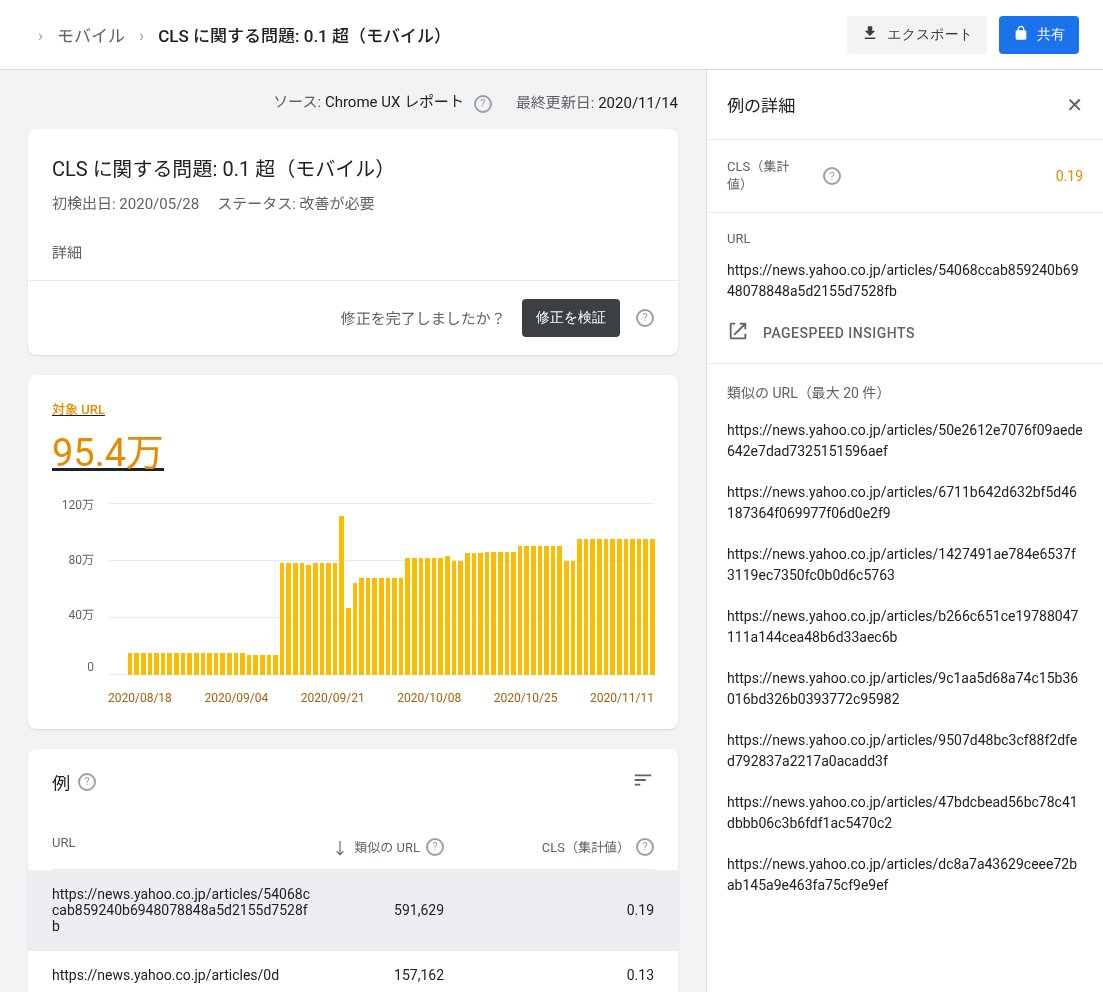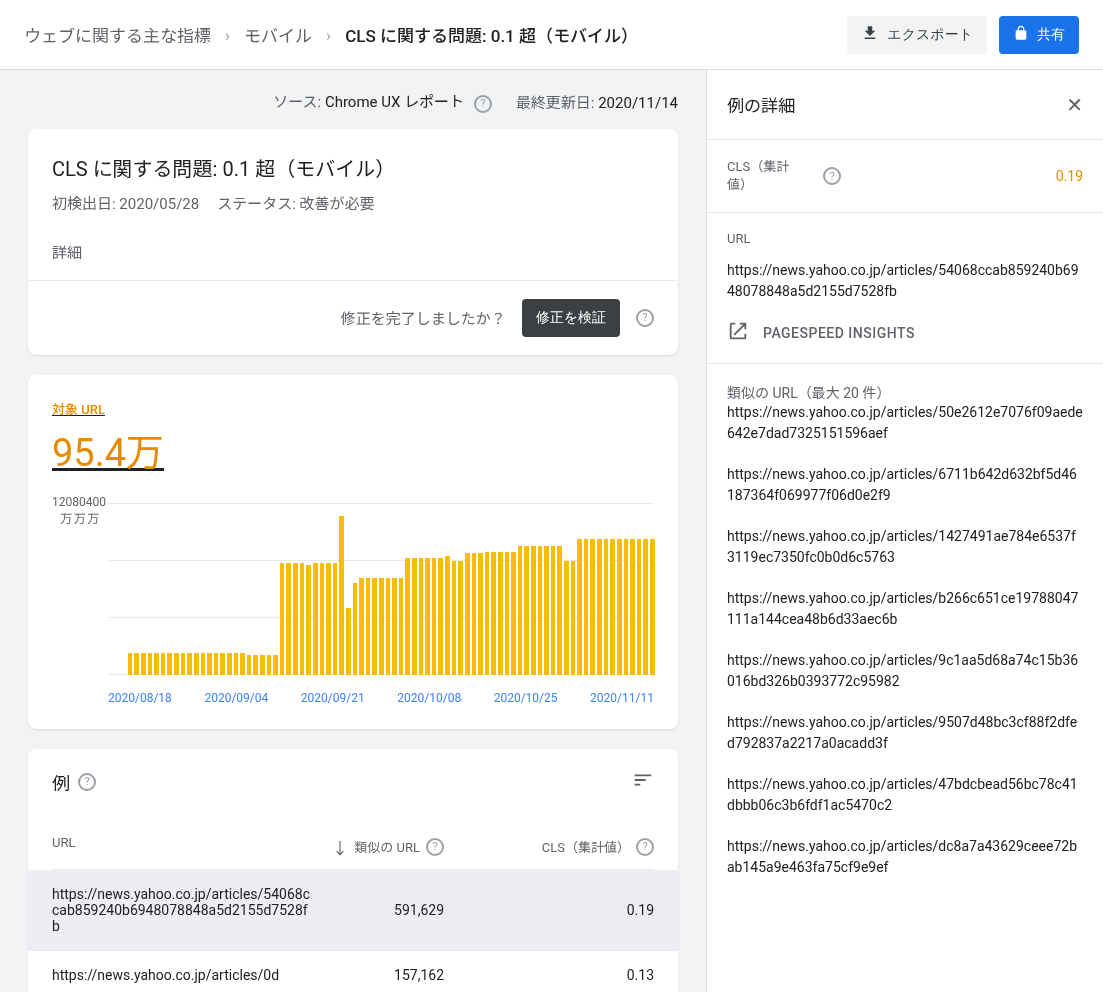--- a/index.html
+++ b/index.html
@@ -30,25 +30,25 @@
   .detail-link { color:#5f6368; font-size:15px; margin-bottom: 18px; display:block; }
   .issue-footer { border-top:1px solid #e8eaed; margin: 0 -24px; padding: 18px 24px; display:flex; justify-content:flex-end; align-items:center; gap:16px; }
   .q-text { color:#5f6368; font-size:15px; }
   .btn-verify { background:#3c4043; color:#fff; border:none; padding: 10px 14px; border-radius:4px; font-size:14px; font-weight:500; cursor:pointer; }
   .help-ic { width:18px; height:18px; border:2px solid #9aa0a6; border-radius:50%; display:inline-flex; align-items:center; justify-content:center; font-size:11px; color:#9aa0a6; }
   
   .chart-card { padding: 24px; text-decoration: underline; }
   .chart-label { color:#e68a00; font-size:13px; font-weight:500; }
   .chart-big { color:#e68a00; font-size:38px; font-weight:400; margin-top: 4px; }
   .chart-area { margin-top: 18px; position:relative; height: 210px; }
-  .ylabels { position:absolute; left:0; top:0; bottom:30px; width:48px; display:flex; flex-direction:row; justify-content:space-between; text-align:right; color:#5f6368; font-size:12px; padding-right:6px; }
+  .ylabels { position:absolute; left:0; top:0; bottom:30px; width:48px; display:flex; flex-direction:column; justify-content:space-between; text-align:right; color:#5f6368; font-size:12px; padding-right:6px; }
   .bars { position:absolute; left:56px; right:0; bottom:30px; top:8px; display:flex; align-items:flex-end; gap:2px; border-top:1px solid #e8eaed; }
   .bars .bar { flex:1; background:#fbbc04; }
   .gridline { position:absolute; left:56px; right:0; border-top:1px solid #e8eaed; }
-  .xlabels { position:absolute; left:56px; right:0; bottom:0; display:flex; justify-content:space-between; color:#3b82f6; font-size:12px; }
+  .xlabels { position:absolute; left:56px; right:0; bottom:0; display:flex; justify-content:space-between; color:#a16207; font-size:12px; }
   
   .table-card { padding: 20px 24px 0; }
   .table-head { display:flex; align-items:center; justify-content:space-between; margin-bottom: 30px; }
   .table-title { font-size:18px; display:flex; align-items:center; gap:8px; }
   .filter-ic svg { width:22px; height:22px; fill:#5f6368; }
   .thead { display:flex; color:#5f6368; font-size:13px; padding: 10px 0; border-bottom:1px solid #e8eaed; }
   .c-url { flex: 0 0 280px; }
   .c-sim { flex: 1; text-align:right; display:flex; justify-content:flex-end; align-items:center; gap:6px; padding-right: 20px;}
   .c-cls { flex: 0 0 190px; text-align:right; display:flex; justify-content:flex-end; align-items:center; gap:6px; }
   .sort-ic { font-size:16px; }
@@ -63,30 +63,29 @@
   .panel-title { font-size:17px; color:#202124; }
   .close-ic { font-size:20px; color:#5f6368; cursor:pointer; }
   .panel-sec { border-top:1px solid #e8eaed; padding: 18px 20px; }
   .kv { display:flex; align-items:center; justify-content:space-between; }
   .kv-label { color:#5f6368; font-size:13px; max-width:80px; line-height:1.4; }
   .kv-val { color:#e68a00; font-size:14px; }
   .url-label { text-transform:none; color:#5f6368; font-size:13px; margin-bottom: 14px; display:block; }
   .url-text { font-size:14px; color:#202124; word-break:break-all; line-height:1.5; margin-bottom: 18px; }
   .psi-link { display:flex; align-items:center; gap:14px; color:#5f6368; font-size:14px; letter-spacing:0.5px; font-weight:500; text-transform:uppercase; }
   .psi-ic svg { width:22px; height:22px; fill:#5f6368; }
-  .similar-label { color:#5f6368; font-size:14px; display:block; }
+  .similar-label { color:#5f6368; font-size:14px; margin-bottom: 18px; display:block; }
   .url-list { display:flex; flex-direction:column; gap: 20px; }
   .url-item { font-size:14px; color:#202124; word-break:break-all; line-height:1.5; }
 </style>
 </head>
 <body>
 
 <div class="header">
   <div class="breadcrumb">
-    <span class="crumb-link">ウェブに関する主な指標</span>
     <span class="chev">›</span>
     <span class="crumb-link">モバイル</span>
     <span class="chev">›</span>
     <span class="crumb-current">CLS に関する問題: 0.1 超（モバイル）</span>
   </div>
   <button class="btn btn-export">
     <span class="icon">
       <svg width="18" height="18" viewBox="0 0 24 24" fill="#3c4043">
           <path d="M19 9h-4V3H9v6H5l7 7 7-7zM5 18v2h14v-2H5z"></path>
         </svg>

